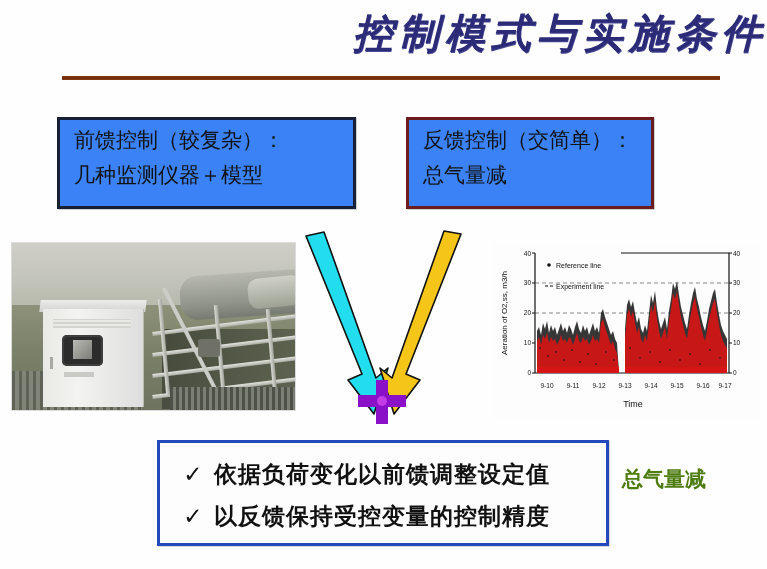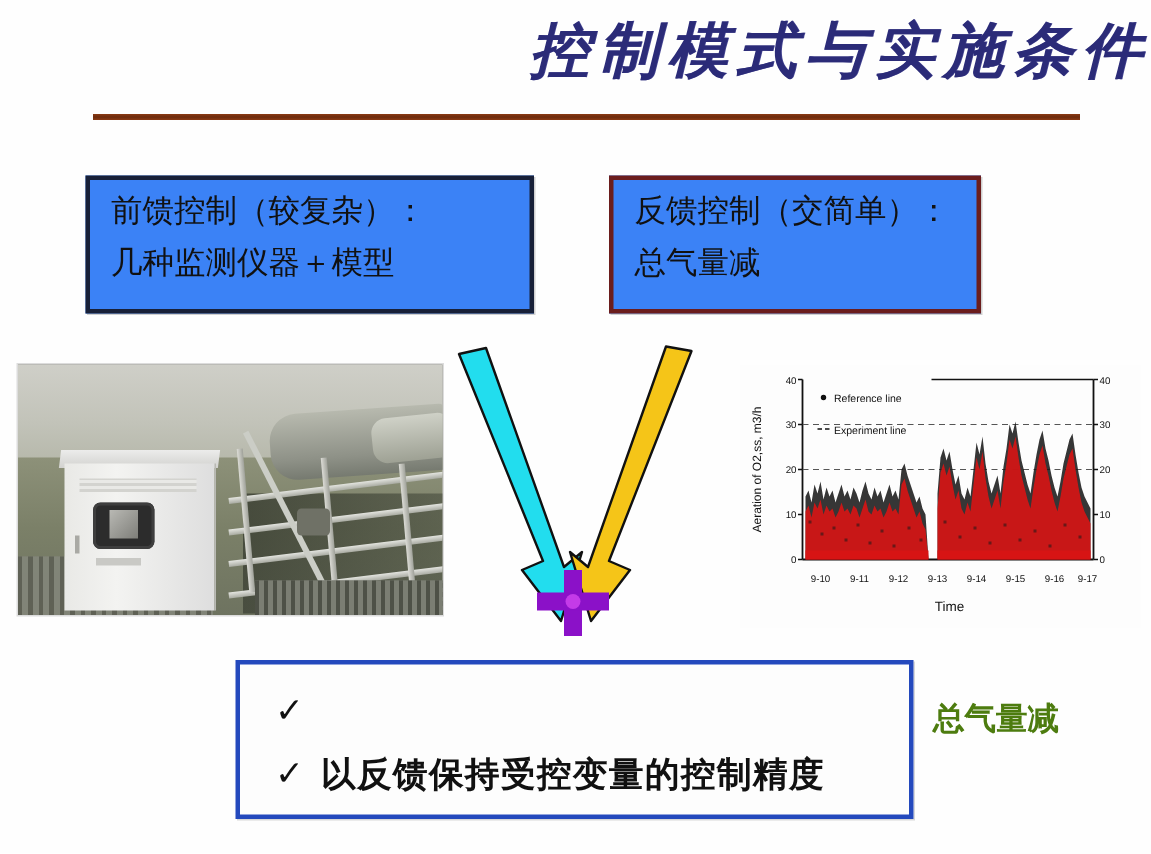--- a/index.html
+++ b/index.html
@@ -430,20 +430,21 @@
       <text x="232" y="145">9-17</text>
     </g>
 
     <text x="140" y="164" font-family="Liberation Sans, sans-serif" font-size="9" fill="#111" text-anchor="middle">Time</text>
     <text x="14" y="70" font-family="Liberation Sans, sans-serif" font-size="8" fill="#111" text-anchor="middle" transform="rotate(-90 14 70)">Aeration of O2,ss, m3/h</text>
   </svg>
 
   <div id="box-conclusion">
     <div class="concl-row">
       <span class="check">✓</span>
+      <span class="concl-text">依据负荷变化以前馈调整设定值</span>
     </div>
     <div class="concl-row">
       <span class="check">✓</span>
       <span class="concl-text">以反馈保持受控变量的控制精度</span>
     </div>
   </div>
 
   <div id="side-note">
     <div>总气量减</div>
   </div>

